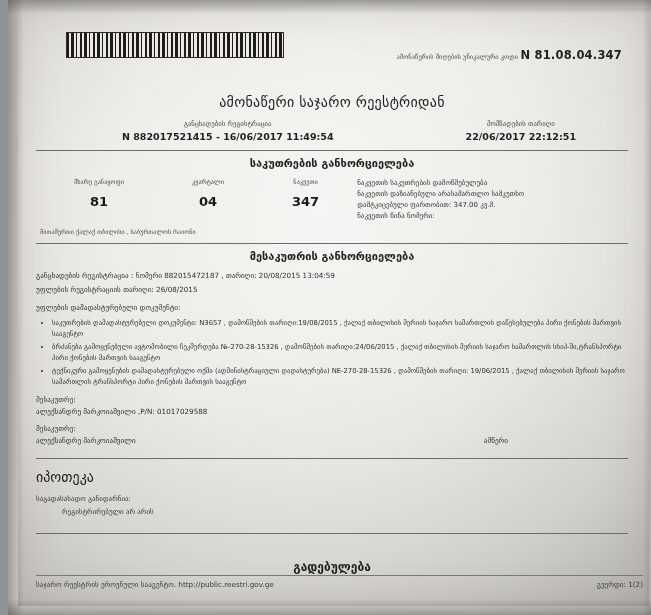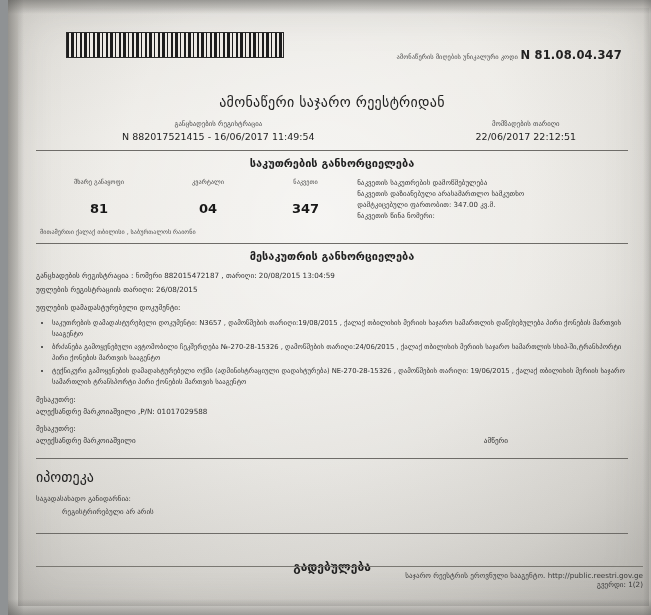--- a/index.html
+++ b/index.html
@@ -100,21 +100,21 @@
   .meta-row {
     display: flex;
     justify-content: space-between;
     align-items: flex-end;
     font-size: 7.5px;
     color: #333;
     padding: 0 52px 0 86px;
   }
   .meta-col { text-align: center; }
   .meta-col .lbl { font-size: 6.8px; color: #444; }
-  .meta-col .val { font-size: 9.5px; font-weight: normal; margin-top: 3px; color: #1f1f1f; }
+  .meta-col .val { font-size: 9.5px; font-weight: bold; margin-top: 3px; color: #1f1f1f; }
   hr.rule {
     border: none;
     border-top: 1px solid #6e6c68;
     margin: 8px 0 6px 0;
   }
   h2.section {
     text-align: center;
     font-size: 11px;
     font-weight: bold;
     margin: 4px 0 8px 0;
@@ -129,21 +129,21 @@
   .col-left { width: 54%; display: flex; }
   .col-right { width: 46%; padding-left: 4px; }
   .kv { line-height: 1.55; }
   .cadastre {
     display: flex;
     width: 100%;
     justify-content: space-around;
     text-align: center;
   }
   .cad-item .cad-lbl { font-size: 6.3px; color: #444; line-height: 1.25; }
-  .cad-item .cad-val { font-size: 13px; font-weight: bold; margin-top: 15px; color: #181818; text-align: center; }
+  .cad-item .cad-val { font-size: 13px; font-weight: bold; margin-top: 8px; color: #181818; text-align: center; }
   .footnote {
     font-size: 6.2px;
     color: #4a4a4a;
     margin-top: 7px;
     padding-left: 4px;
   }
   .para {
     font-size: 7.2px;
     line-height: 1.6;
     color: #2d2d2d;
@@ -185,21 +185,20 @@
     left: 28px;
     right: 16px;
     bottom: 26px;
     display: flex;
     justify-content: space-between;
     align-items: flex-end;
     font-size: 7px;
     color: #3a3a3a;
     border-top: 1px solid #7a7872;
     padding-top: 4px;
-    flex-direction: column;
   }
   .footer .url { font-size: 7.2px; }
   .footer .page { font-size: 7.2px; }
   .noselect { user-select: none; }
 </style>
 </head>
 <body>
 
 <div id="sheet">
   <div id="paper"></div>

